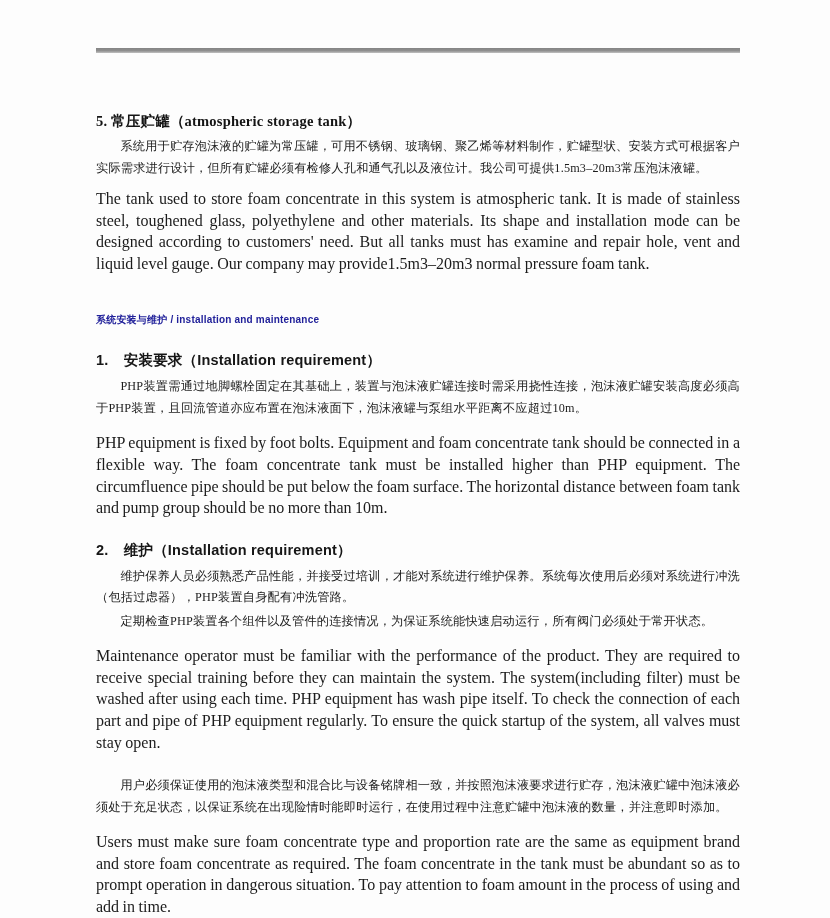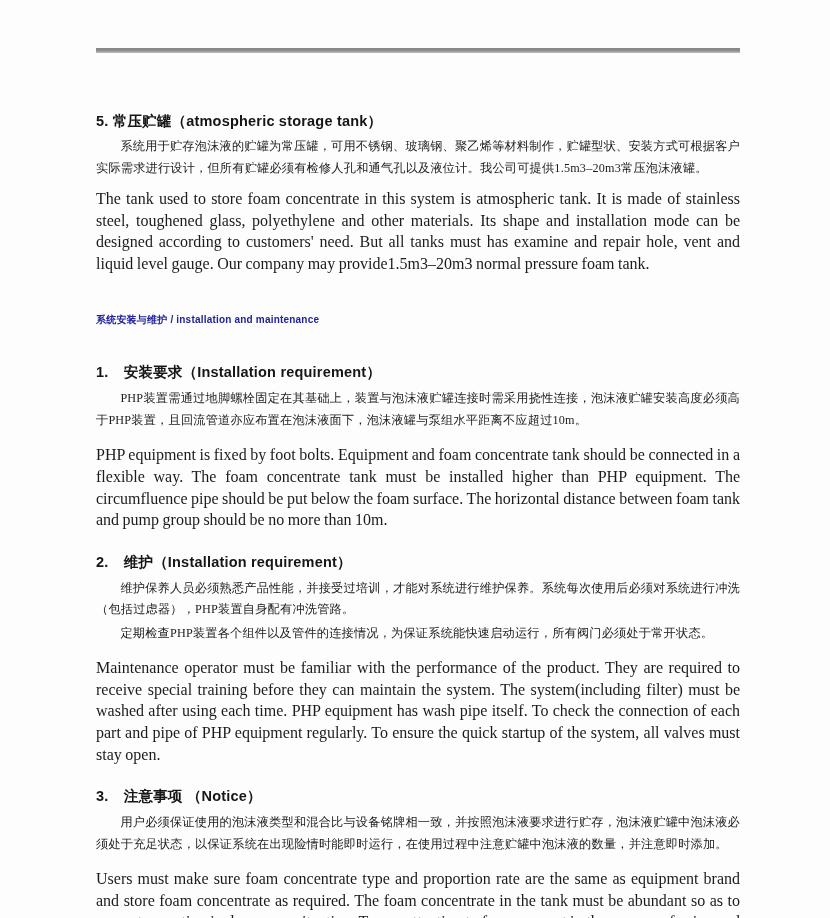--- a/index.html
+++ b/index.html
@@ -23,21 +23,21 @@
     width: 644px;
     height: 5px;
     background: linear-gradient(to bottom, #858585 0%, #8f8f8f 55%, #c2c2c2 100%);
   }
   .content {
     width: 644px;
     margin-left: 96px;
   }
   h2.sec-title {
     margin: 59px 0 0 0;
-    font-family: Liberation Sans, sans-serif;
+    font-family: Liberation Serif, serif;
     font-weight: 700;
     font-size: 14.5px;
     line-height: 19px;
     color: #151515;
     letter-spacing: 0.2px;
   }
   p.zh {
     margin: 5px 0 0 0;
     font-family: "Liberation Serif", "DejaVu Serif", serif;
     font-size: 12.2px;
@@ -62,21 +62,21 @@
     font-weight: 700;
     font-size: 10px;
     line-height: 20px;
     color: #21219a;
     letter-spacing: 0.2px;
   }
   .sub {
     margin-top: 22px;
   }
   .sub.first {
-    margin-top: 33px;
+    margin-top: 21px;
   }
   .sub h3 {
     margin: 0;
     font-family: "Liberation Sans", "DejaVu Sans", sans-serif;
     font-weight: 700;
     font-size: 14.5px;
     line-height: 19px;
     color: #161616;
     letter-spacing: 0.2px;
   }
@@ -124,22 +124,18 @@
       <h3>
         <span class="num">2.</span>
         <span class="ttl">维护（Installation requirement）</span>
       </h3>
       <p class="zh">维护保养人员必须熟悉产品性能，并接受过培训，才能对系统进行维护保养。系统每次使用后必须对系统进行冲洗（包括过虑器），PHP装置自身配有冲洗管路。</p>
       <p class="zh zh2">定期检查PHP装置各个组件以及管件的连接情况，为保证系统能快速启动运行，所有阀门必须处于常开状态。</p>
       <p class="en">Maintenance operator must be familiar with the performance of the product. They are required to receive special training before they can maintain the system. The system(including filter) must be washed after using each time. PHP equipment has wash pipe itself. To check the connection of each part and pipe of PHP equipment regularly. To ensure the quick startup of the system, all valves must stay open.</p>
     </div>
 
     <div class="sub">
-      <h3>
-        <span class="num">3.</span>
-        <span class="ttl">注意事项 （Notice）</span>
-      </h3>
       <p class="zh">用户必须保证使用的泡沫液类型和混合比与设备铭牌相一致，并按照泡沫液要求进行贮存，泡沫液贮罐中泡沫液必须处于充足状态，以保证系统在出现险情时能即时运行，在使用过程中注意贮罐中泡沫液的数量，并注意即时添加。</p>
       <p class="en">Users must make sure foam concentrate type and proportion rate are the same as equipment brand and store foam concentrate as required. The foam concentrate in the tank must be abundant so as to prompt operation in dangerous situation. To pay attention to foam amount in the process of using and add in time.</p>
     </div>
 
   </div>
 </div>
 
 </body></html>

